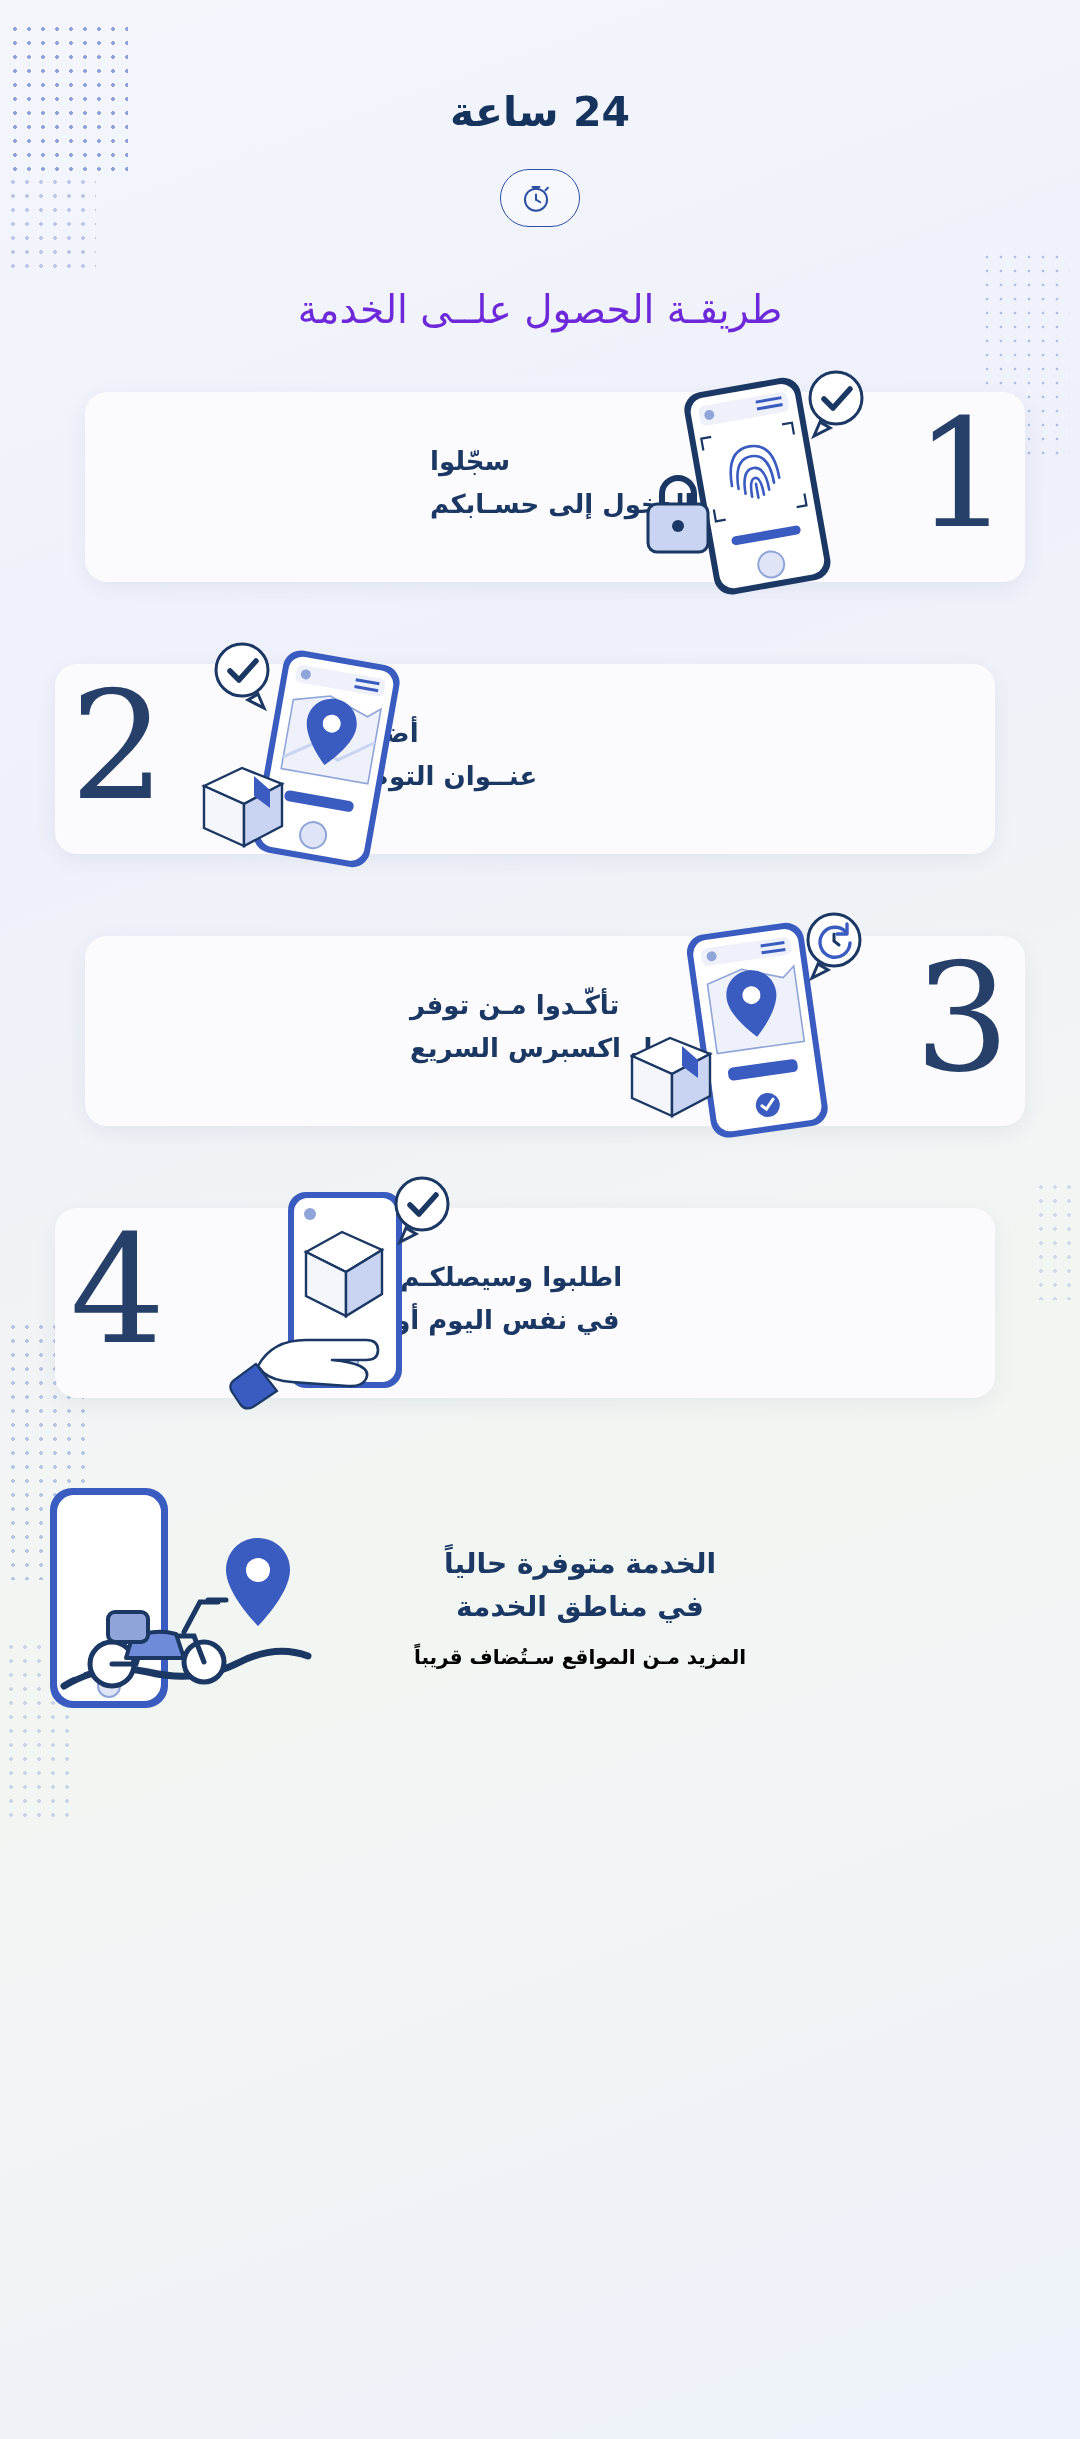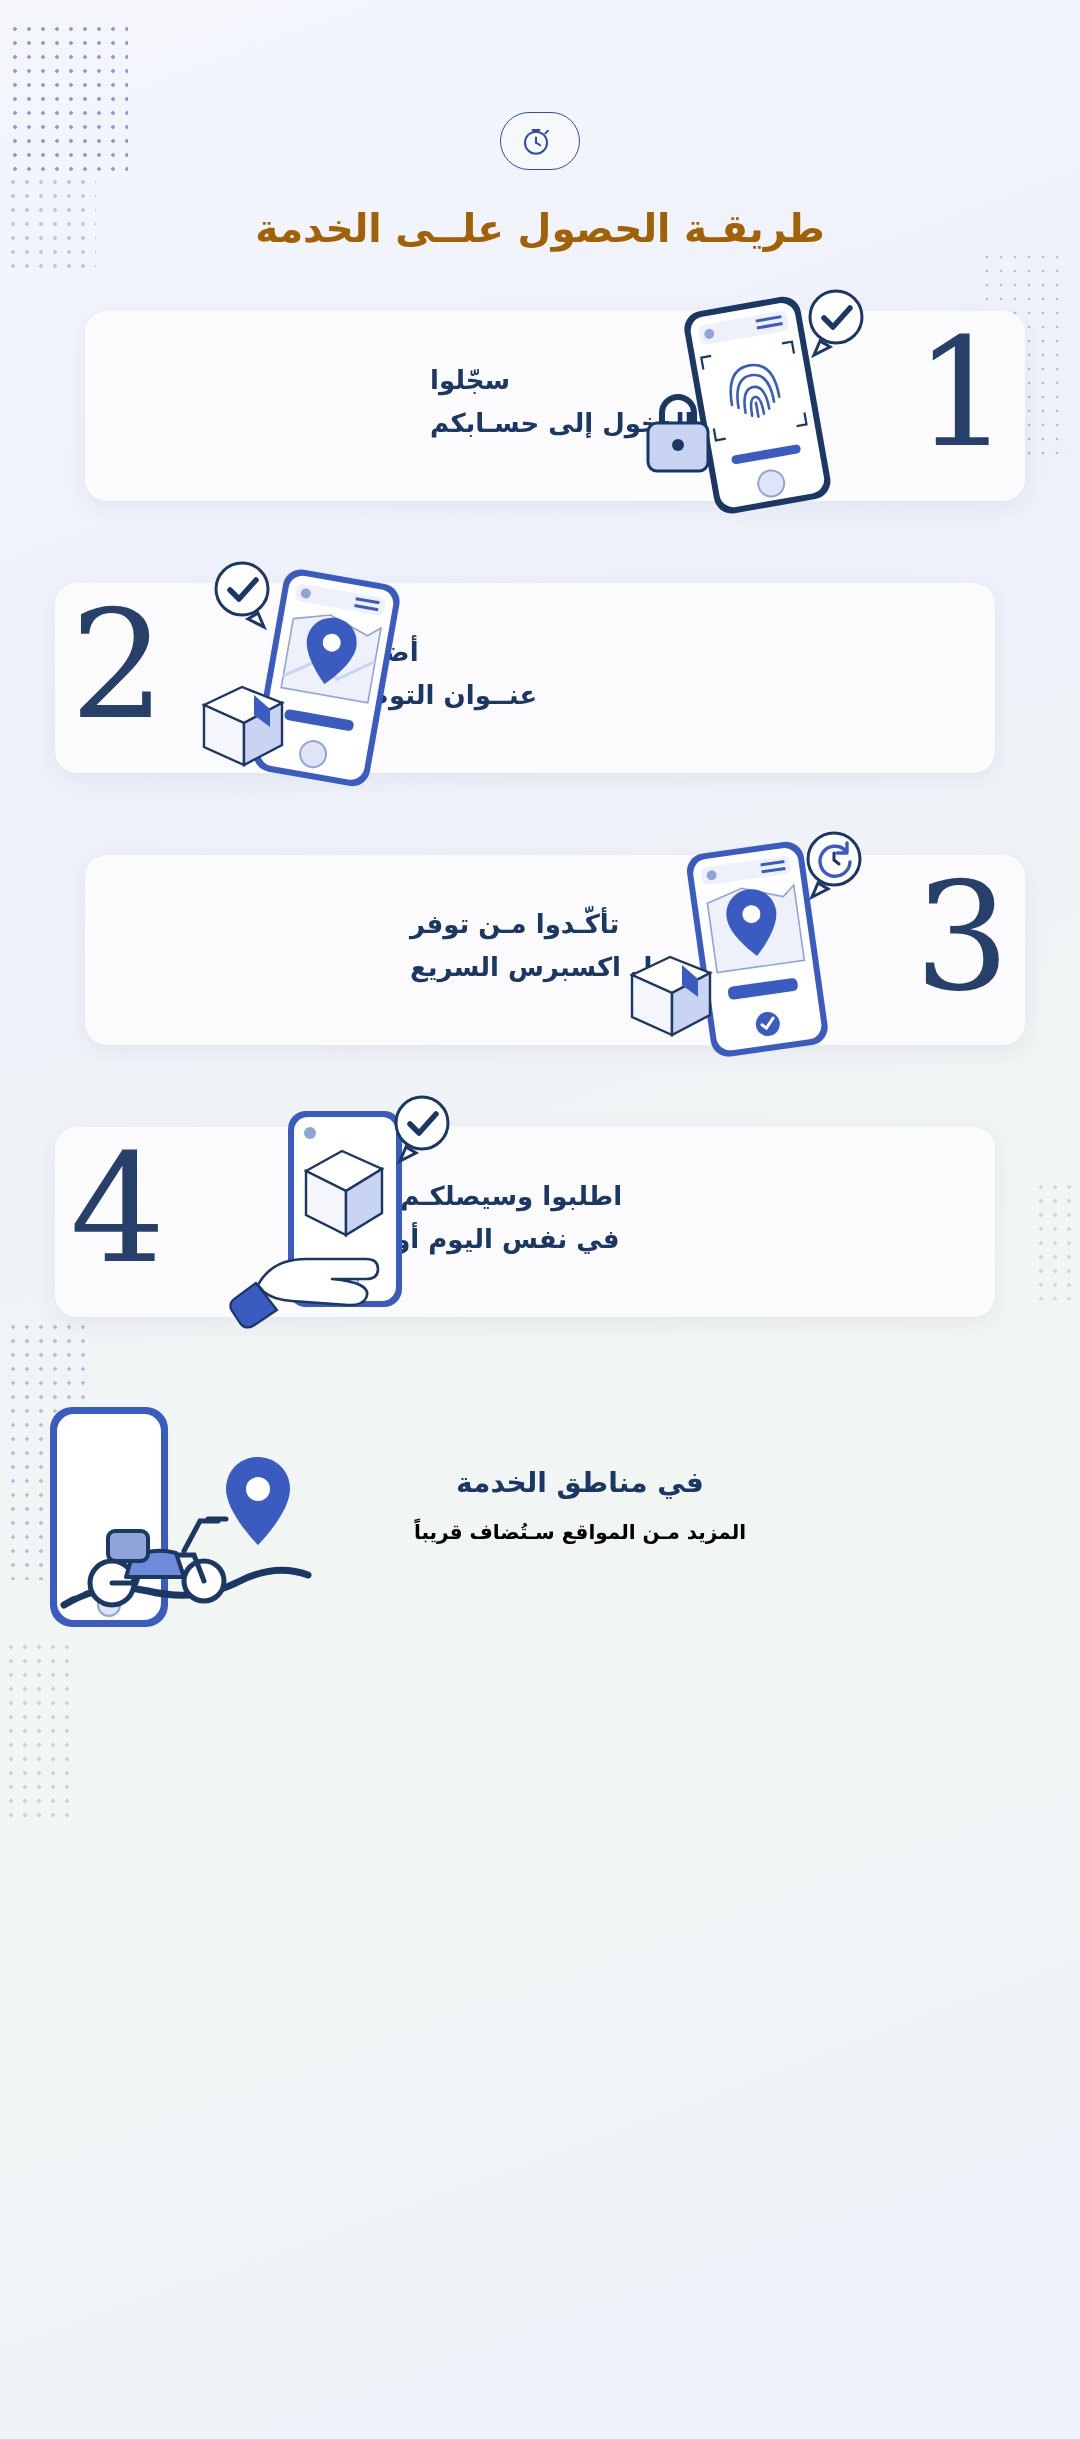--- a/index.html
+++ b/index.html
@@ -70,24 +70,24 @@
     font-size: 19.5px;
     color: #1d2f55;
     font-weight: 600;
     letter-spacing: .2px;
   }
   .pill-icon { width: 34px; height: 34px; flex: 0 0 34px; }
 
   
   .section-title {
     text-align: center;
-    margin-top: 36px;
+    margin-top: 60px;
     font-size: 39px;
-    font-weight: bold;
-    color: #a16207;
+    font-weight: normal;
+    color: #6d28d9;
     letter-spacing: 1px;
   }
 
   
   .steps { margin-top: 60px; }
   .step {
     position: relative;
     height: 190px;
     margin-bottom: 82px;
   }
@@ -171,20 +171,21 @@
 <body>
 
 <div class="dots dots-tl"></div>
 <div class="dots dots-tl2"></div>
 <div class="dots dots-tr"></div>
 <div class="dots dots-ml"></div>
 <div class="dots dots-br"></div>
 <div class="dots dots-rr"></div>
 
 <div class="header">
+  <div class="title-sub">24 ساعة</div>
 </div>
 
 <div class="pill-wrap">
   <div class="pill">
     <span class="pill-icon">
       <svg viewBox="0 0 40 40" width="34" height="34">
         <circle cx="20" cy="22" r="13" fill="none" stroke="#2d4fa2" stroke-width="2.4"></circle>
         <path d="M16 7 h8" stroke="#2d4fa2" stroke-width="2.4" stroke-linecap="round"></path>
         <path d="M20 7 v3" stroke="#2d4fa2" stroke-width="2.4"></path>
         <path d="M20 22 v-6" stroke="#2d4fa2" stroke-width="2.4" stroke-linecap="round"></path>
@@ -358,20 +359,21 @@
           <path d="M16 29 l9 9 l17 -19" fill="none" stroke="#1b3763" stroke-width="5.5" stroke-linecap="round" stroke-linejoin="round"></path>
         </g>
       </svg>
     </div>
   </div>
 
 </div>
 
 <div class="footer">
   <div class="footer-text">
+    <div class="footer-line1">الخدمة متوفرة حالياً</div>
     <div class="footer-line1">في مناطق الخدمة</div>
     <div class="footer-line2">المزيد مـن المواقع سـتُضاف قريباً</div>
   </div>
   <div class="footer-art">
     <svg viewBox="0 0 300 260" width="300" height="260">
 
       <rect x="10" y="8" width="118" height="220" rx="22" fill="#3a5bbf"></rect>
       <rect x="17" y="15" width="104" height="206" rx="17" fill="#ffffff"></rect>
       <circle cx="69" cy="206" r="11" fill="#dfe5f6" stroke="#8fa4d8" stroke-width="2"></circle>
 

